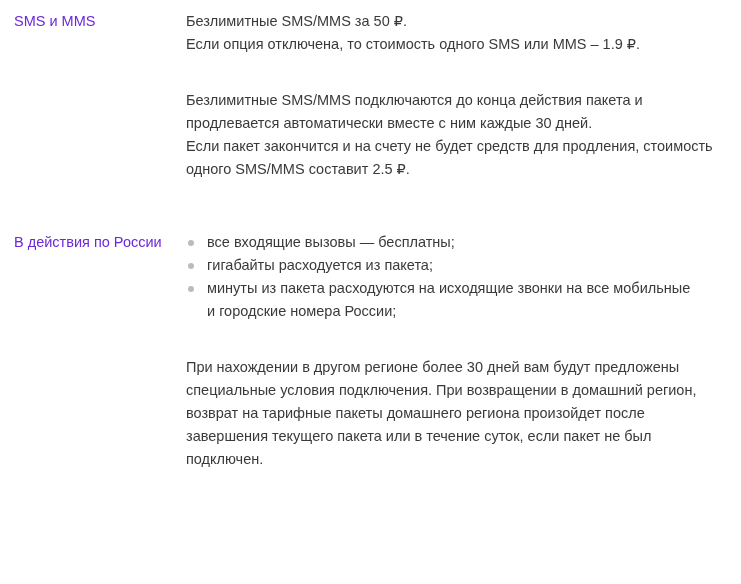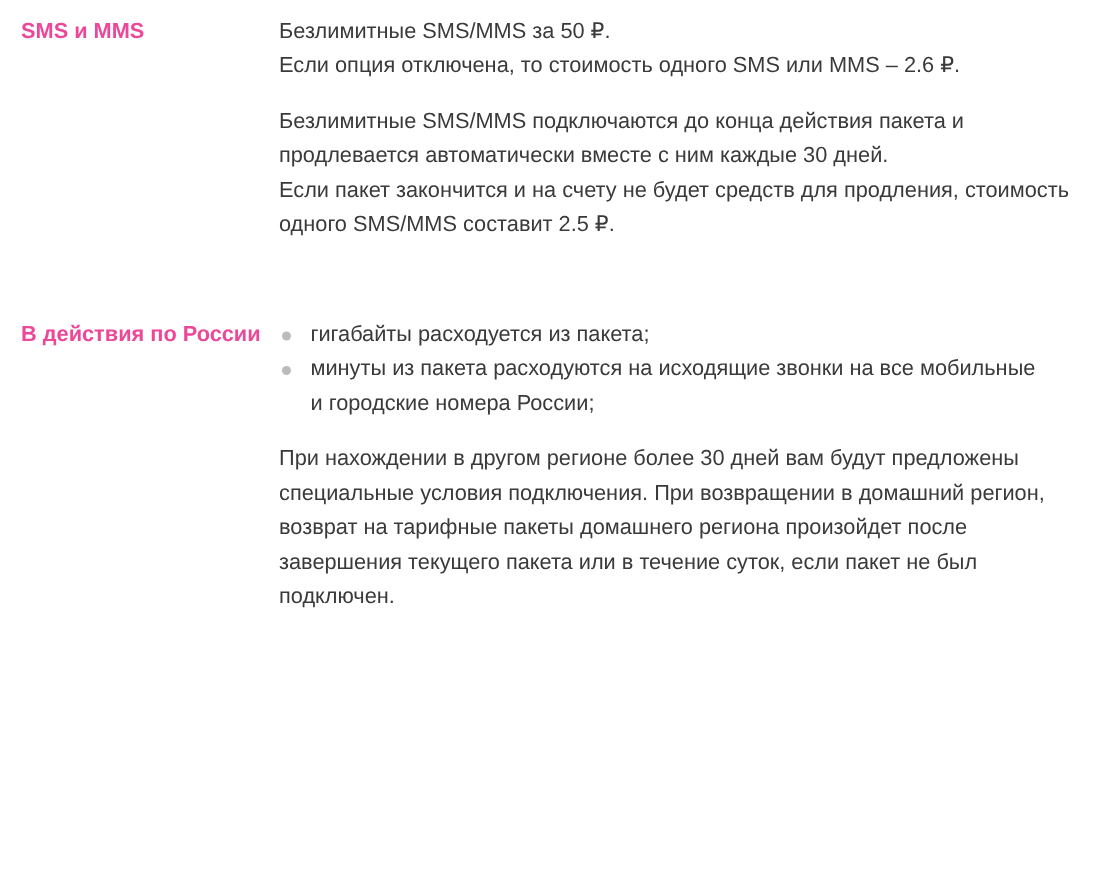--- a/index.html
+++ b/index.html
@@ -24,35 +24,35 @@
     grid-template-columns: 172px 1fr;
     align-items: start;
   }
   .row + .row {
     margin-top: 50px;
   }
   .label {
     margin: 0;
     font-size: 14.5px;
     line-height: 23px;
-    font-weight: bold;
-    color: #ec4899;
+    font-weight: normal;
+    color: #6d28d9;
     white-space: pre;
   }
   .content {
     font-size: 14.5px;
     line-height: 23px;
   }
   .para {
     margin: 0;
     white-space: pre;
   }
   .para + .para,
   .bullets + .para {
-    margin-top: 14px;
+    margin-top: 33px;
   }
   ul.bullets {
     list-style: none;
     margin: 0;
     padding: 0;
   }
   ul.bullets li {
     position: relative;
     padding-left: 21px;
   }
@@ -71,32 +71,36 @@
 </style>
 </head>
 <body>
 
 <div class="page">
 
   <section class="row">
     <h3 class="label">SMS и MMS</h3>
     <div class="content">
       <p class="para">Безлимитные SMS/MMS за 50 ₽.
-Если опция отключена, то стоимость одного SMS или MMS – 2.6 ₽.</p>
+Если опция отключена, то стоимость одного SMS или MMS – 1.9 ₽.</p>
       <p class="para">Безлимитные SMS/MMS подключаются до конца действия пакета и
 продлевается автоматически вместе с ним каждые 30 дней.
 Если пакет закончится и на счету не будет средств для продления, стоимость
 одного SMS/MMS составит 2.5 ₽.</p>
     </div>
   </section>
 
   <section class="row">
     <h3 class="label">В действия по России</h3>
     <div class="content">
       <ul class="bullets">
+        <li>
+          <span class="dot"></span>
+          <span class="li-text">все входящие вызовы — бесплатны;</span>
+        </li>
         <li>
           <span class="dot"></span>
           <span class="li-text">гигабайты расходуется из пакета;</span>
         </li>
         <li>
           <span class="dot"></span>
           <span class="li-text">минуты из пакета расходуются на исходящие звонки на все мобильные
 и городские номера России;</span>
         </li>
       </ul>

